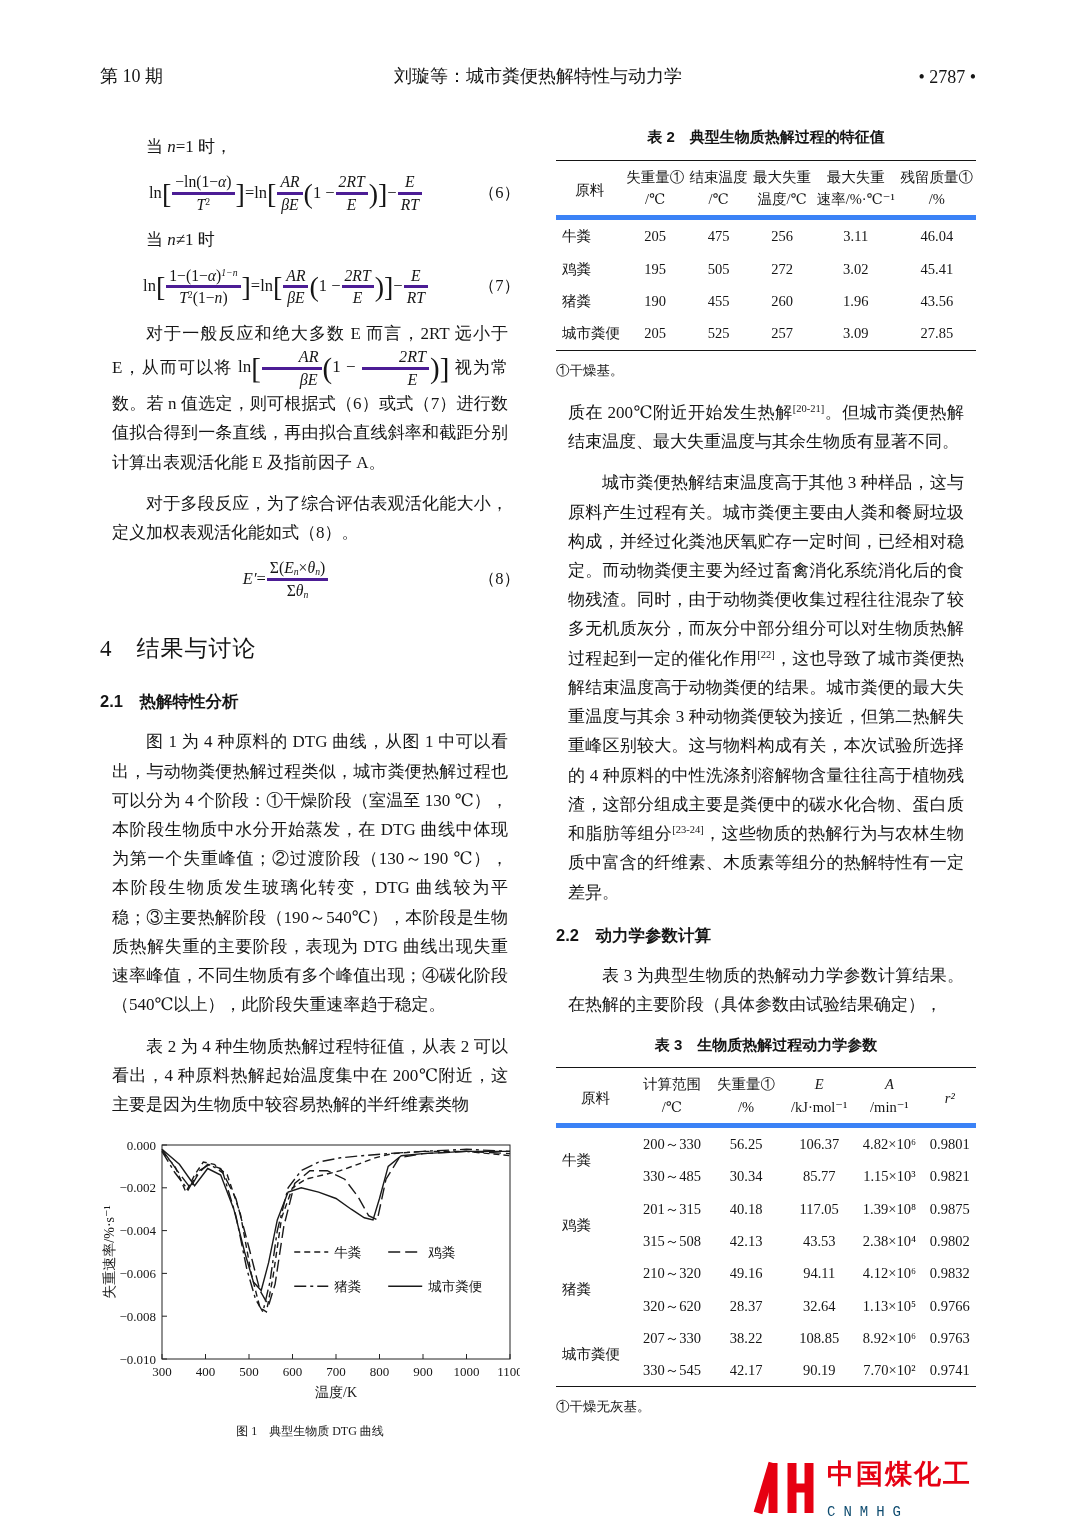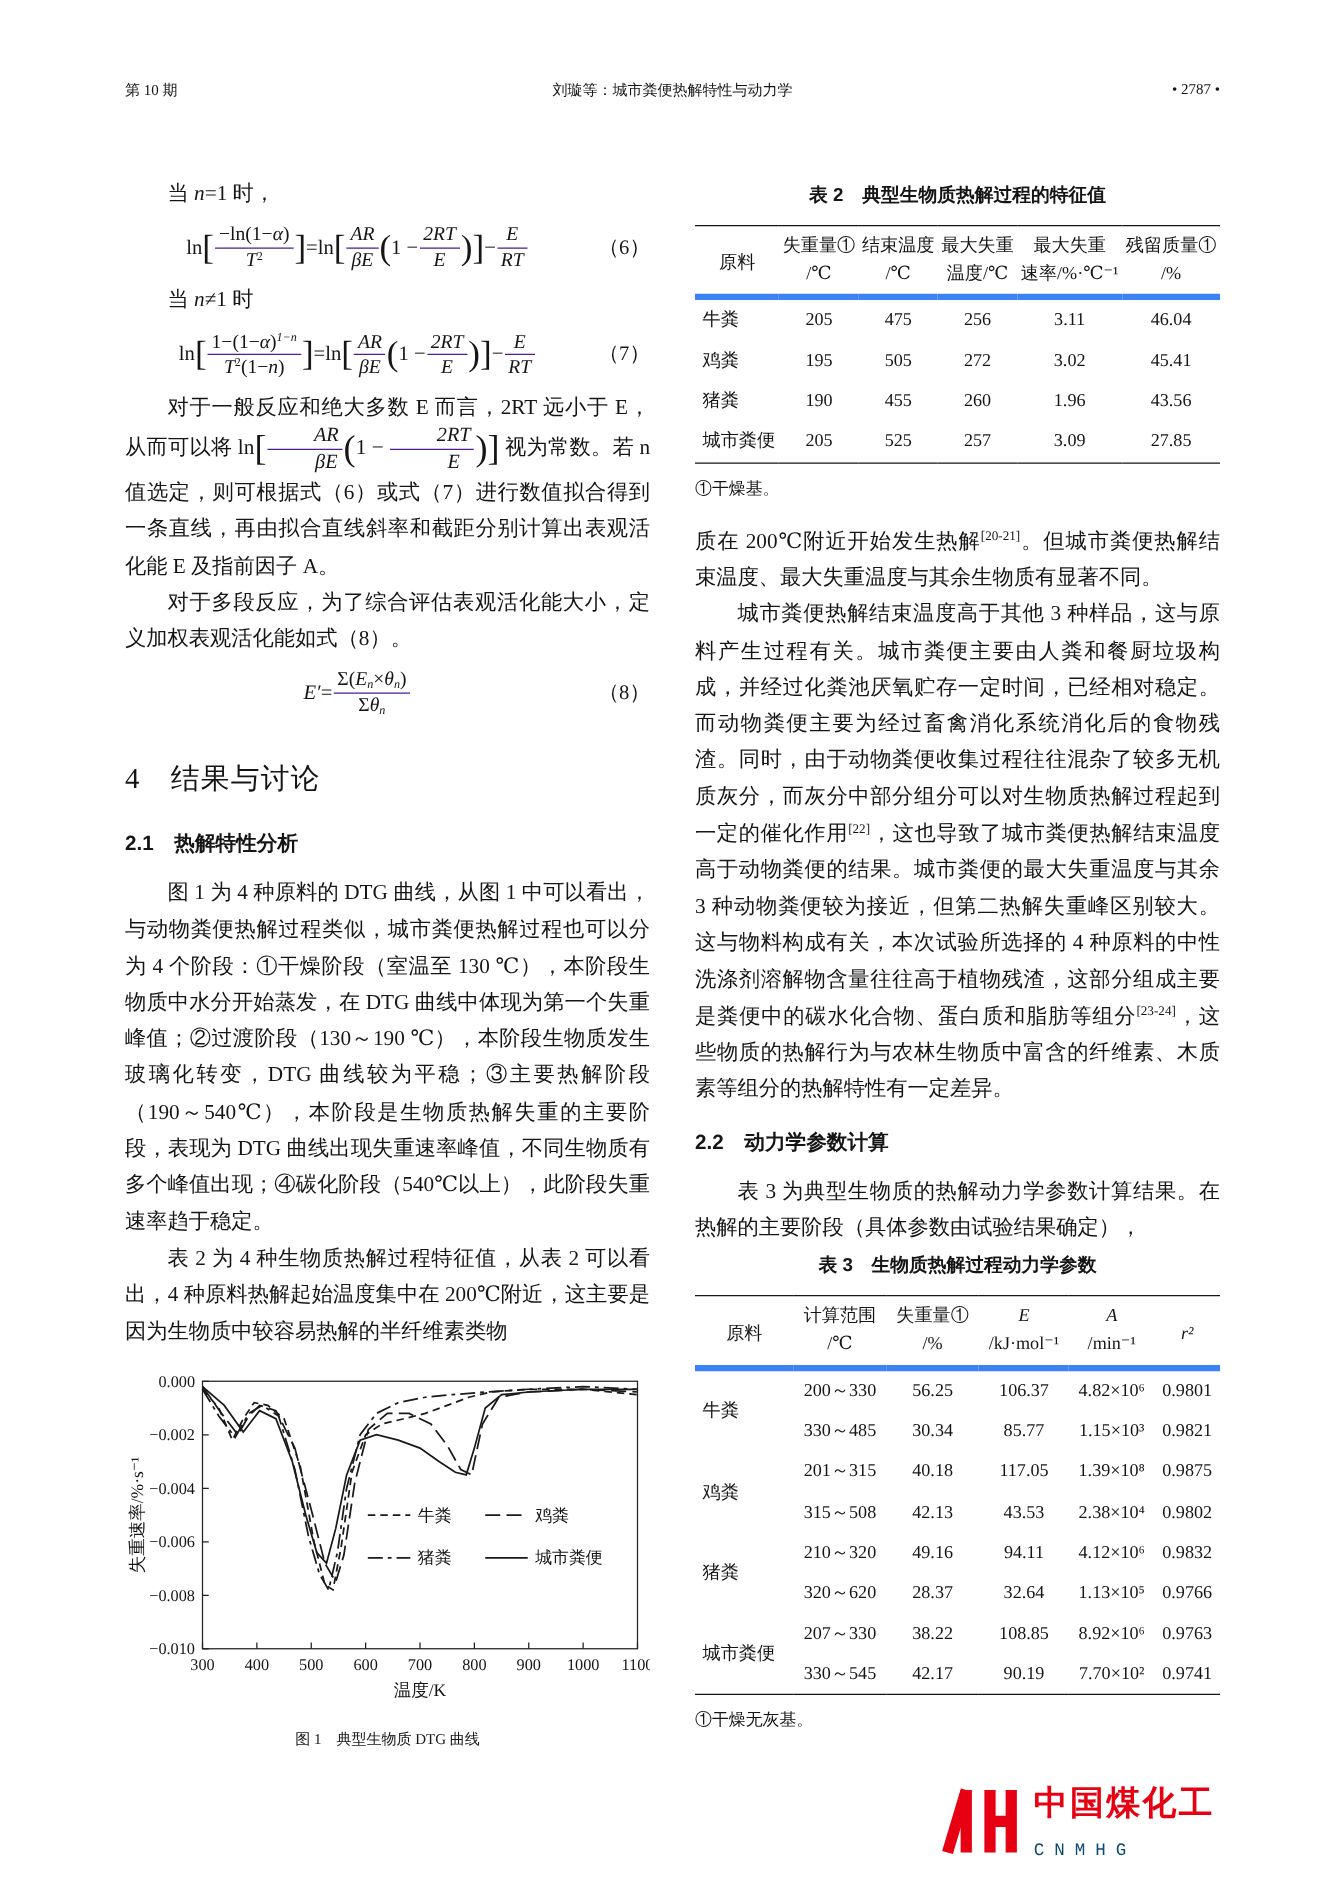--- a/index.html
+++ b/index.html
@@ -1,32 +1,32 @@
 <!DOCTYPE html>
 <html><head>
 <meta charset="utf-8">
 <style>
   *{box-sizing:border-box;margin:0;padding:0;}
   body{background:#ffffff;width:1072px;margin:0 auto;font-family:"Liberation Serif","DejaVu Serif",serif;color:#151515;}
   .page{width:1072px;min-height:1516px;padding:64px 96px 36px 100px;background:#fff;}
-  .header{display:flex;align-items:flex-start;font-size:12px;margin-bottom:59px;}
+  .header{display:flex;align-items:flex-end;font-size:18px;margin-bottom:32px;}
   .header .hl{width:170px;}
   .header .hc{flex:1;text-align:center;}
   .header .hr{width:170px;text-align:right;}
   .columns{display:flex;gap:36px;}
   .col{width:420px;font-size:17px;line-height:1.72;text-align:justify;}
-  p{margin:0;}
+  p{margin:12px;}
   .ind{text-indent:2em;}
   
   .eqrow{display:flex;align-items:center;margin:10px 0 8px;}
   .eqbody{flex:1;display:flex;justify-content:center;align-items:center;white-space:nowrap;font-size:16.5px;}
   .eqno{width:48px;text-align:right;font-size:16.5px;}
   .math{white-space:nowrap;}
   .frac{display:inline-block;vertical-align:middle;text-align:center;line-height:1.12;font-size:0.95em;margin:0 1px;}
-  .frac .fn{display:block;border-bottom:1px solid #4c1d95;padding:0 3px 1px;}
+  .frac .fn{display:block;border-bottom:3px solid #4c1d95;padding:0 3px 1px;}
   .frac .fd{display:block;padding:1px 3px 0;}
   .it{font-style:italic;}
   .it-serif{font-style:italic;}
   .s-sup{font-size:0.62em;vertical-align:0.55em;line-height:0;}
   .s-sub{font-size:0.62em;vertical-align:-0.25em;line-height:0;}
   .big{font-size:1.7em;vertical-align:middle;line-height:0.9;}
   
   .h-sec{font-size:23px;font-weight:400;margin:30px 0 18px;letter-spacing:1px;}
   .h-sub{font-size:16.5px;font-weight:700;font-family:"Liberation Sans","DejaVu Sans",sans-serif;margin:14px 0 10px;}
   

